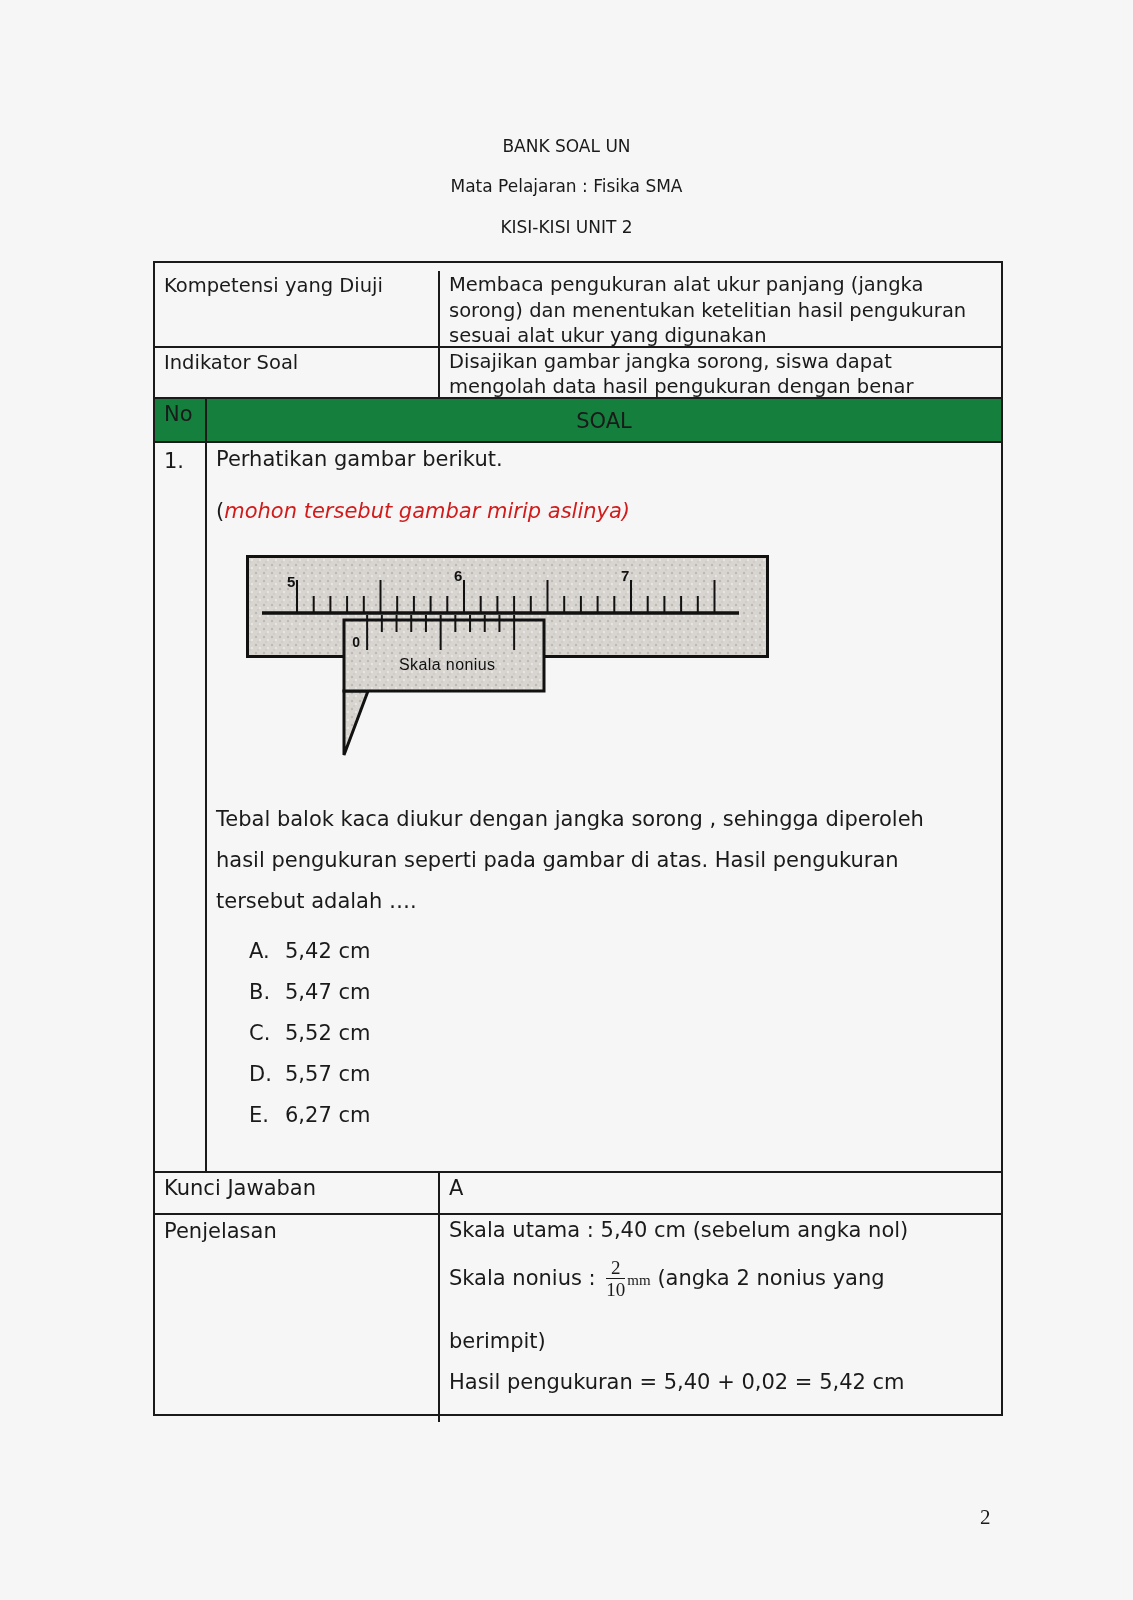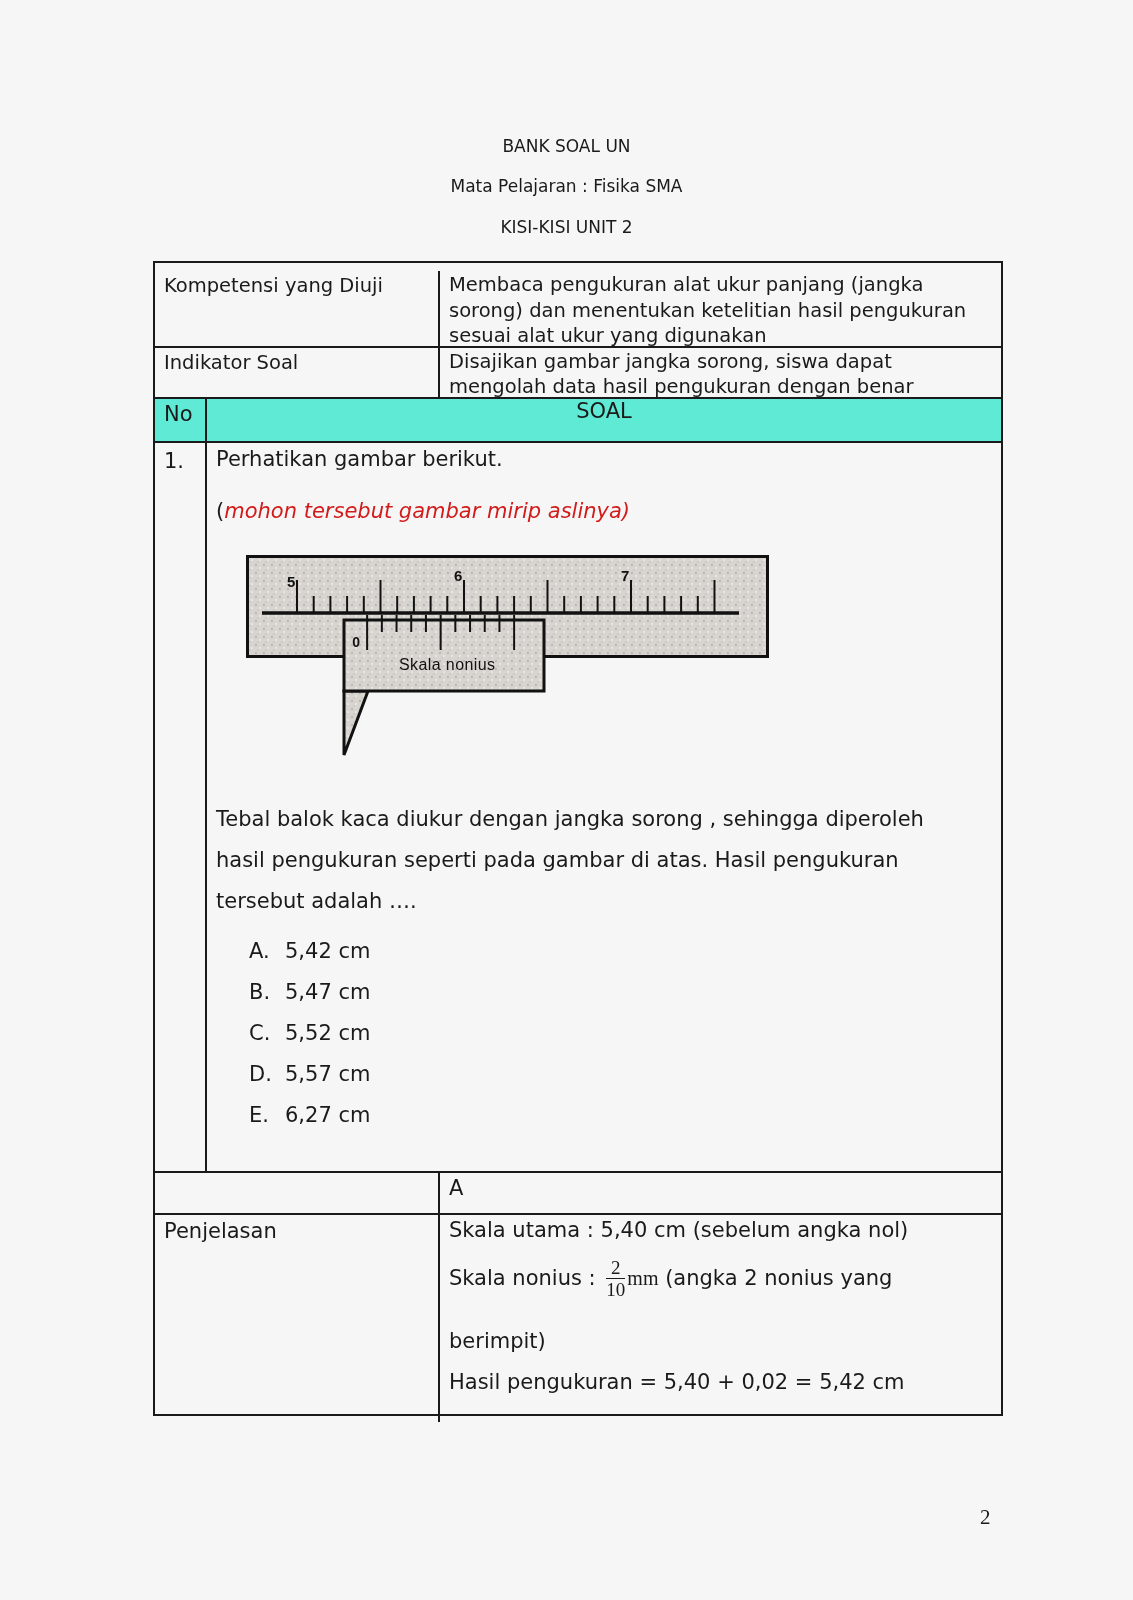--- a/index.html
+++ b/index.html
@@ -6,29 +6,29 @@
   body {
     width: 1133px; height: 1600px; background: #f6f6f6;
     position: relative; overflow: hidden;
     font-family: "DejaVu Sans", sans-serif; color: #1a1a1a;
   }
   .hdr { position: absolute; left: 0; width: 1133px; text-align: center; font-size: 17px; }
   #tbl { position: absolute; left: 153px; top: 261px; width: 850px; border: 2px solid #1a1a1a; box-sizing: border-box; }
   .row { position: absolute; left: 0; right: 0; border-bottom: 2px solid #1a1a1a; box-sizing: border-box; margin-top: 8px; }
   .cell { position: absolute; top: 0; bottom: 0; box-sizing: border-box; font-size: 19.5px; line-height: 25px; padding: 2px 9px; }
   .vline { position: absolute; top: 0; bottom: 0; border-left: 2px solid #1a1a1a; }
-  .gray { background: #5eead4; }
+  .gray { background: #15803d; }
   .q { font-size: 21px; }
   .red { color: #d21b1b; font-style: italic; }
   .opt { position: absolute; left: 42px; font-size: 21px; }
   .opt .l { display: inline-block; width: 36px; }
   .frac { display: inline-block; vertical-align: middle; text-align: center; font-family: "Liberation Serif", serif; font-size: 19px; line-height: 21px; margin: 0 2px 0 4px; }
   .frac .n { display: block; border-bottom: 1.5px solid #1a1a1a; padding: 0 2px; }
   .frac .d { display: block; }
-  .mm { font-family: "Liberation Serif", serif; font-size: 20px; }
+  .mm { font-family: "Liberation Serif", serif; font-size: 15px; }
   #pagenum { position: absolute; left: 980px; top: 1505px; font-family: "Liberation Serif", serif; font-size: 21px; }
   #caliper { position: absolute; left: 246px; top: 555px; }
 </style>
 </head>
 <body>
 
 <div class="hdr" style="top:136px">BANK SOAL UN</div>
 <div class="hdr" style="top:176px">Mata Pelajaran : Fisika SMA</div>
 <div class="hdr" style="top:217px">KISI-KISI UNIT 2</div>
 
@@ -42,39 +42,40 @@
 
   <div class="row" style="top:77px;height:51px;overflow:hidden">
     <div class="cell" style="left:0;width:283px">Indikator Soal</div>
     <div class="vline" style="left:283px"></div>
     <div class="cell" style="left:285px;width:563px;padding-top:1px">Disajikan gambar jangka sorong, siswa dapat mengolah data hasil pengukuran dengan benar</div>
   </div>
 
   <div class="row gray" style="top:128px;height:44px">
     <div class="cell" style="left:0;width:50px;font-size:21px;padding-top:3px">No</div>
     <div class="vline" style="left:50px"></div>
-    <div class="cell" style="left:52px;right:0;text-align:center;font-size:21px;padding-top:0">SOAL</div>
+    <div class="cell" style="left:52px;right:0;text-align:center;font-size:21px;padding-top:10px">SOAL</div>
   </div>
 
   <div class="row" style="top:172px;height:730px">
     <div class="cell q" style="left:0;width:50px;padding-top:6px">1.</div>
     <div class="vline" style="left:50px"></div>
     <div class="cell" style="left:52px;right:0;padding:0">
       <div class="q" style="position:absolute;left:9px;top:4px">Perhatikan gambar berikut.</div>
       <div class="q" style="position:absolute;left:9px;top:56px"><span>(</span><span class="red">mohon tersebut gambar mirip aslinya)</span></div>
       <div class="q" style="position:absolute;left:9px;top:356px;width:720px;line-height:41px">Tebal balok kaca diukur dengan jangka sorong , sehingga diperoleh hasil pengukuran seperti pada gambar di atas. Hasil pengukuran tersebut adalah ….</div>
       <div class="opt" style="top:496px"><span class="l">A.</span><span>5,42 cm</span></div>
       <div class="opt" style="top:537px"><span class="l">B.</span><span>5,47 cm</span></div>
       <div class="opt" style="top:578px"><span class="l">C.</span><span>5,52 cm</span></div>
       <div class="opt" style="top:619px"><span class="l">D.</span><span>5,57 cm</span></div>
       <div class="opt" style="top:660px"><span class="l">E.</span><span>6,27 cm</span></div>
     </div>
   </div>
 
   <div class="row" style="top:902px;height:42px">
+    <div class="cell q" style="left:0;width:283px;padding-top:3px">Kunci Jawaban</div>
     <div class="vline" style="left:283px"></div>
     <div class="cell q" style="left:285px;right:0;padding-top:3px">A</div>
   </div>
 
   <div class="row" style="top:944px;height:207px;border-bottom:none">
     <div class="cell q" style="left:0;width:283px;padding-top:4px">Penjelasan</div>
     <div class="vline" style="left:283px"></div>
     <div class="cell" style="left:285px;right:0;padding:0">
       <div class="q" style="position:absolute;left:9px;top:3px">Skala utama : 5,40 cm (sebelum angka nol)</div>
       <div class="q" style="position:absolute;left:9px;top:42px;white-space:nowrap">

